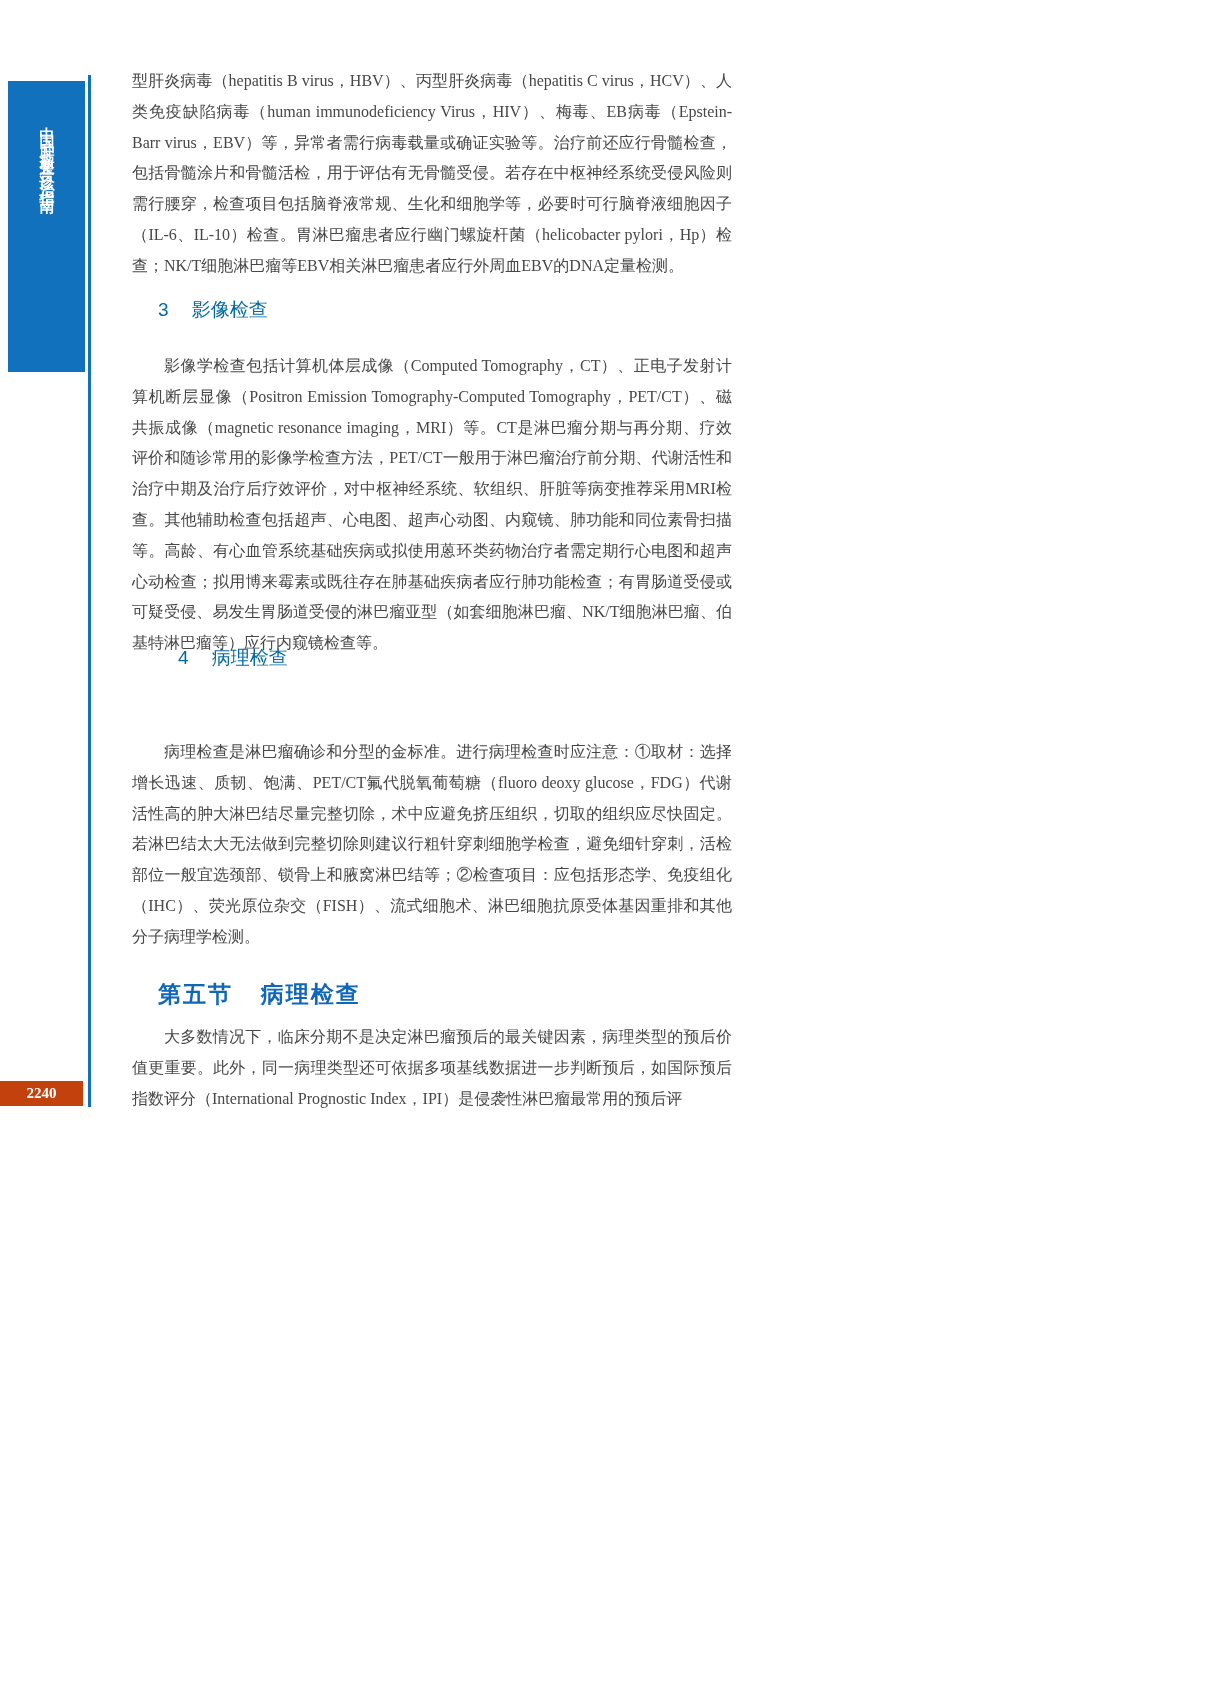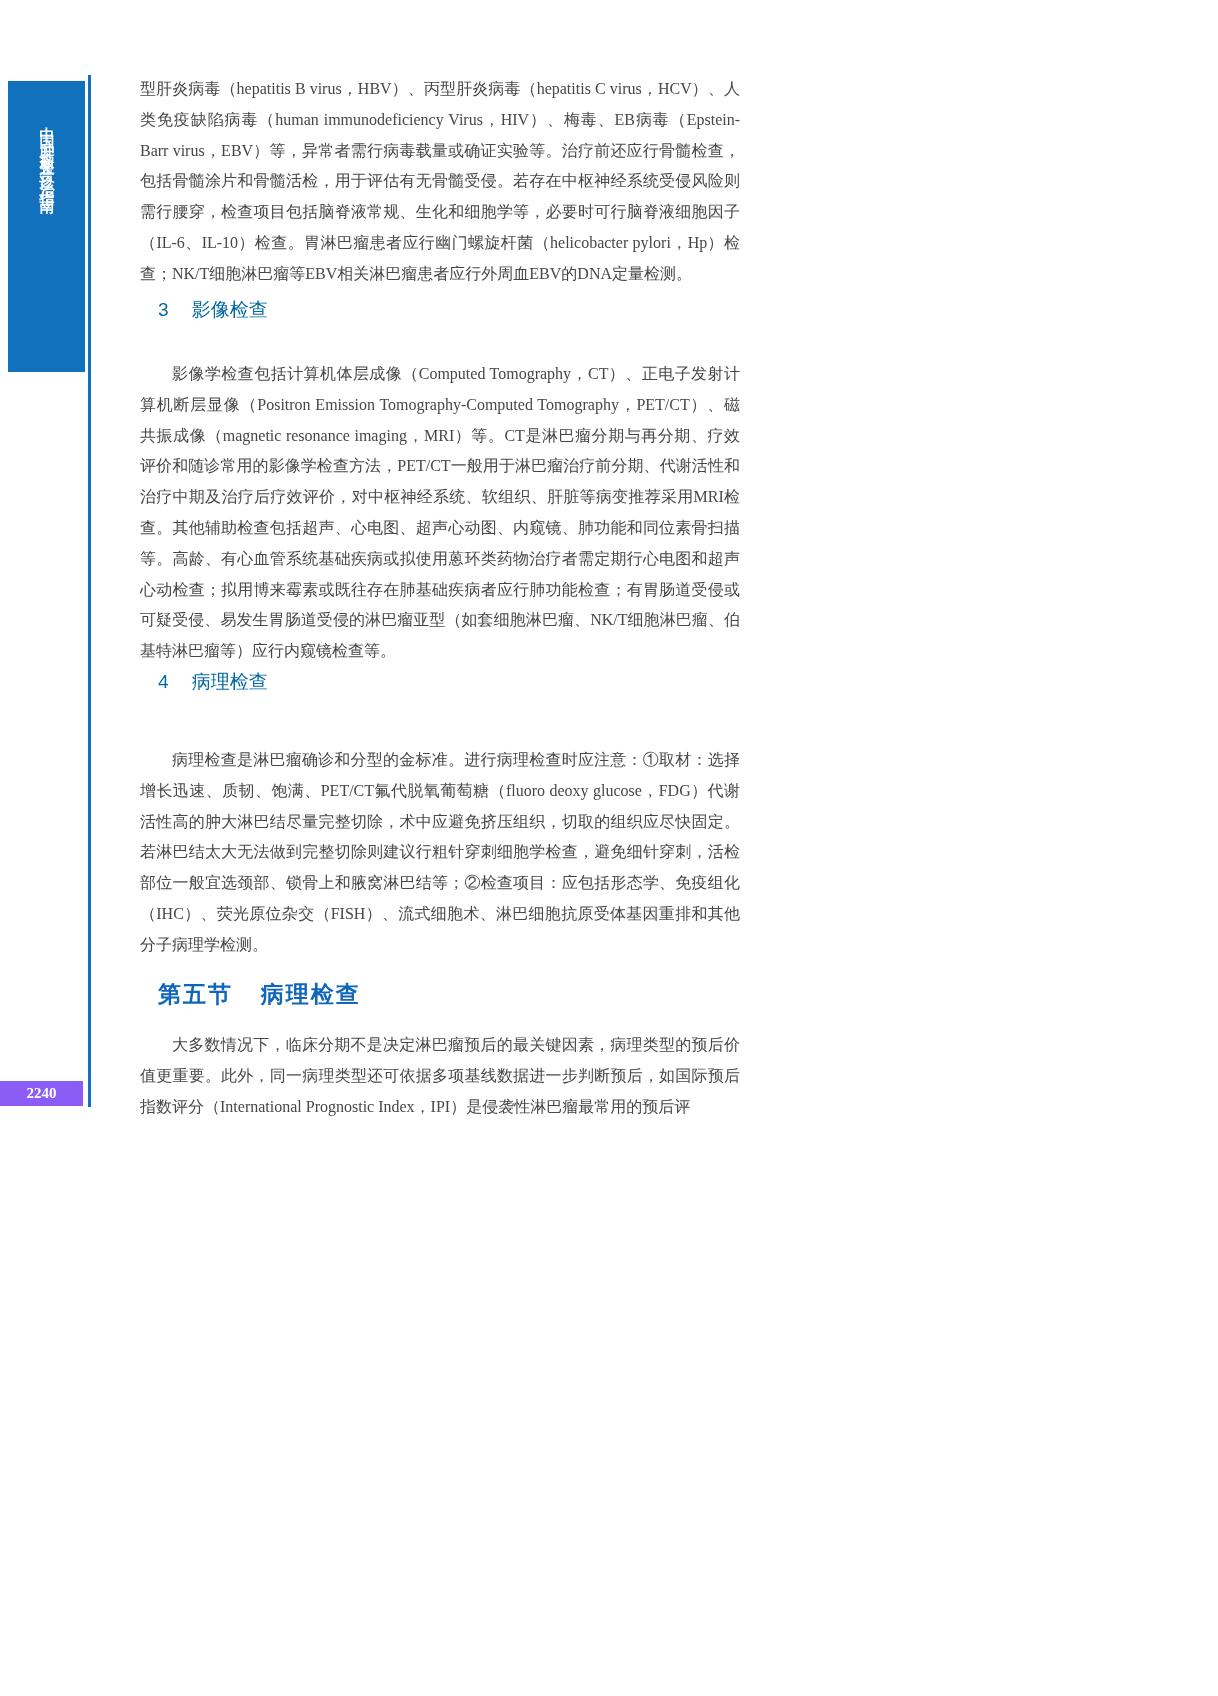--- a/index.html
+++ b/index.html
@@ -36,41 +36,41 @@
   .divider {
     position: absolute;
     left: 88px; top: 75px;
     width: 3px; height: 1032px;
     background: #1271BD;
   }
   .pagenum {
     position: absolute;
     left: 0; top: 1081px;
     width: 83px; height: 25px;
-    background: #8b5cf6;
+    background: #c2410c;
     color: #ffffff;
     display: flex;
     align-items: center;
     justify-content: center;
     font-weight: bold;
     font-size: 15px;
     font-family: "Liberation Serif", "DejaVu Serif", serif;
   }
 
   
   .content {
     position: absolute;
     left: 128px; top: 0;
     width: 600px;
     color: #474747;
   }
   .body-para {
     position: absolute;
     left: 0; width: 600px;
-    margin: 12px;
+    margin: 4px;
     font-size: 16px;
     line-height: 30.8px;
     text-align: justify;
     text-justify: inter-ideograph;
     text-indent: 2em;
   }
   .no-indent { text-indent: 0; }
 
   .num-heading {
     position: absolute;
@@ -93,21 +93,21 @@
     font-size: 23px;
     line-height: 30px;
     letter-spacing: 2px;
     color: #1066B8;
   }
   .chapter-heading .h-num { margin-right: 20px; text-align: right; }
 
   #para-intro     { top: 62px; }
   #h-imaging      { top: 297px; }
   #para-imaging   { top: 347px; }
-  #h-pathology    { top: 669px; }
+  #h-pathology    { top: 645px; margin-left: 20px; }
   #para-pathology { top: 733px; }
   #h-prognosis    { top: 980px; }
   #para-prognosis { top: 1018px; }
 </style>
 </head>
 <body>
 
 <div class="page">
 
   <div class="sidebar-box">

